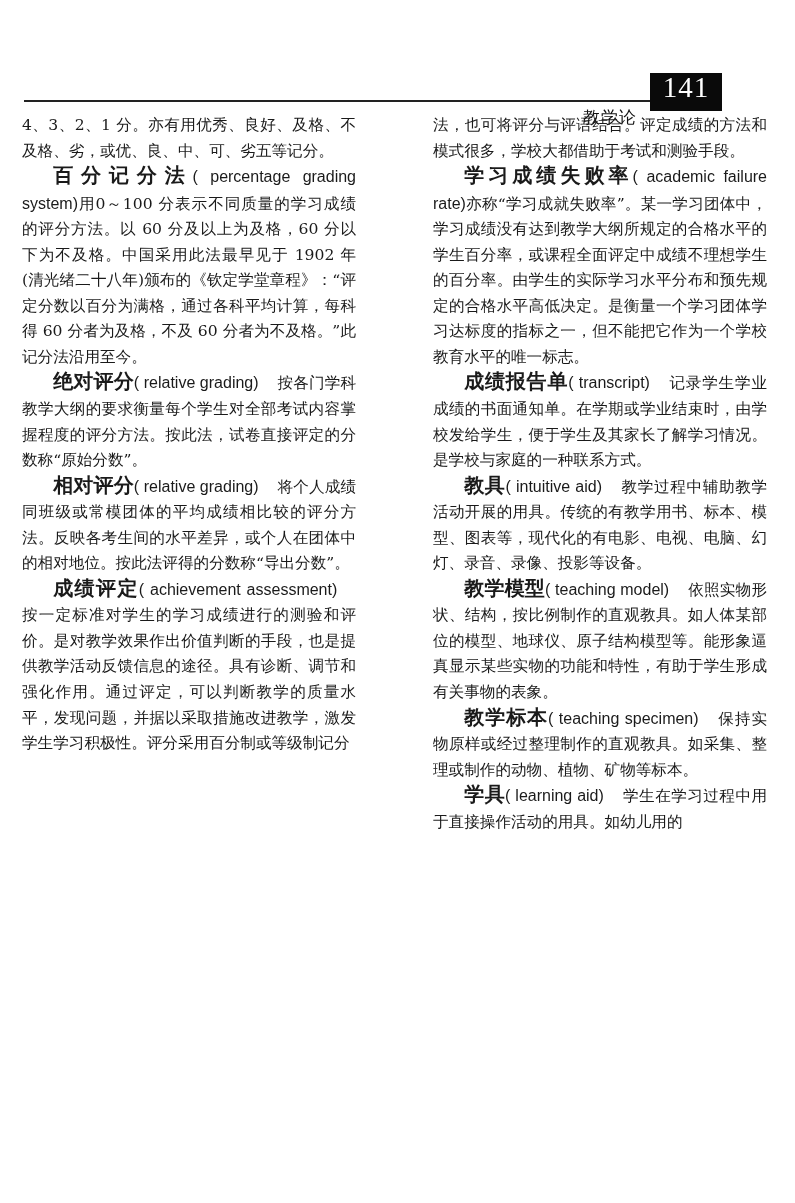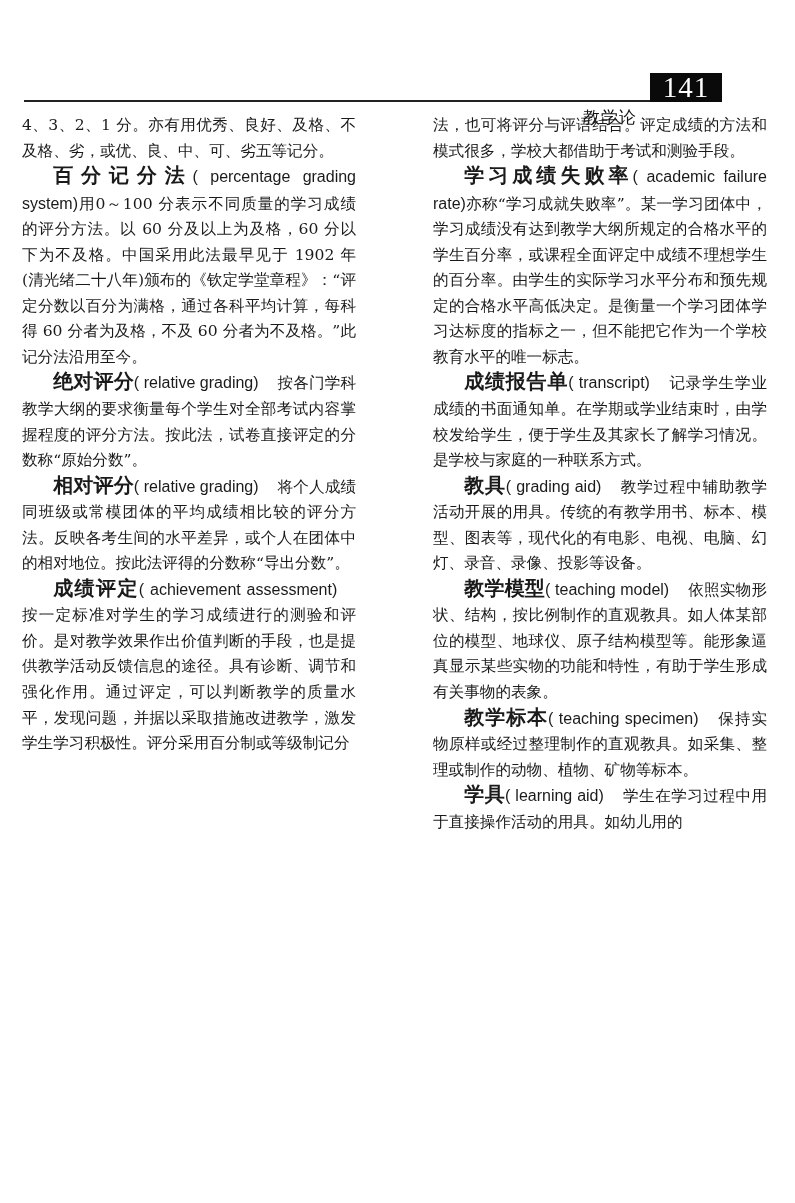--- a/index.html
+++ b/index.html
@@ -5,21 +5,21 @@
   html, body { margin: 0; padding: 0; }
   body {
     width: 795px; height: 1203px; overflow: hidden;
     background: #ffffff; position: relative;
     font-family: "DejaVu Serif", "Liberation Serif", serif;
     color: #1a1a1a;
   }
   .header { position: absolute; left: 0; top: 0; width: 795px; height: 110px; }
   .rule { position: absolute; left: 24px; top: 100px; width: 630px; height: 1.6px; background: #222; }
   .section-title { position: absolute; left: 583px; top: 78px; font-size: 17px; letter-spacing: 1px; color: #111; font-family: "DejaVu Sans", sans-serif; margin-top: 28px; }
-  .page-box { position: absolute; left: 650px; top: 73px; width: 72px; height: 29px; background: #0a0a0a; color: #fff;
+  .page-box { position: absolute; left: 650px; top: 73px; width: 72px; height: 38px; background: #0a0a0a; color: #fff;
               font-family: "Liberation Serif", serif; font-size: 29px; line-height: 29px; text-align: center; letter-spacing: 1px; }
   .col { position: absolute; top: 113px; width: 334px; font-size: 15.6px; line-height: 25.55px; text-align: justify; }
   .col.left { left: 22px; }
   .col.right { left: 389px; margin-left: 44px; }
   .col p { margin: 0; }
   .col p.entry { text-indent: 2em; }
   .term { font-weight: bold; font-family: Liberation Mono, monospace; font-size: 20px; }
   .en { font-family: Liberation Sans, sans-serif; font-size: 16px; }
   .gap { display: inline-block; width: 1.2em; }
 </style>
@@ -50,21 +50,21 @@
 
 <div class="col right">
   <p>法，也可将评分与评语结合。评定成绩的方法和模式很多，学校大都借助于考试和测验手段。</p>
   <p class="entry">
     <span class="term">学习成绩失败率</span><span class="en">( academic failure rate)</span><span>亦称“学习成就失败率”。某一学习团体中，学习成绩没有达到教学大纲所规定的合格水平的学生百分率，或课程全面评定中成绩不理想学生的百分率。由学生的实际学习水平分布和预先规定的合格水平高低决定。是衡量一个学习团体学习达标度的指标之一，但不能把它作为一个学校教育水平的唯一标志。</span>
   </p>
   <p class="entry">
     <span class="term">成绩报告单</span><span class="en">( transcript)</span><span class="gap"></span><span>记录学生学业成绩的书面通知单。在学期或学业结束时，由学校发给学生，便于学生及其家长了解学习情况。是学校与家庭的一种联系方式。</span>
   </p>
   <p class="entry">
-    <span class="term">教具</span><span class="en">( grading aid)</span><span class="gap"></span><span>教学过程中辅助教学活动开展的用具。传统的有教学用书、标本、模型、图表等，现代化的有电影、电视、电脑、幻灯、录音、录像、投影等设备。</span>
+    <span class="term">教具</span><span class="en">( intuitive aid)</span><span class="gap"></span><span>教学过程中辅助教学活动开展的用具。传统的有教学用书、标本、模型、图表等，现代化的有电影、电视、电脑、幻灯、录音、录像、投影等设备。</span>
   </p>
   <p class="entry">
     <span class="term">教学模型</span><span class="en">( teaching model)</span><span class="gap"></span><span>依照实物形状、结构，按比例制作的直观教具。如人体某部位的模型、地球仪、原子结构模型等。能形象逼真显示某些实物的功能和特性，有助于学生形成有关事物的表象。</span>
   </p>
   <p class="entry">
     <span class="term">教学标本</span><span class="en">( teaching specimen)</span><span class="gap"></span><span>保持实物原样或经过整理制作的直观教具。如采集、整理或制作的动物、植物、矿物等标本。</span>
   </p>
   <p class="entry">
     <span class="term">学具</span><span class="en">( learning aid)</span><span class="gap"></span><span>学生在学习过程中用于直接操作活动的用具。如幼儿用的</span>
   </p>

